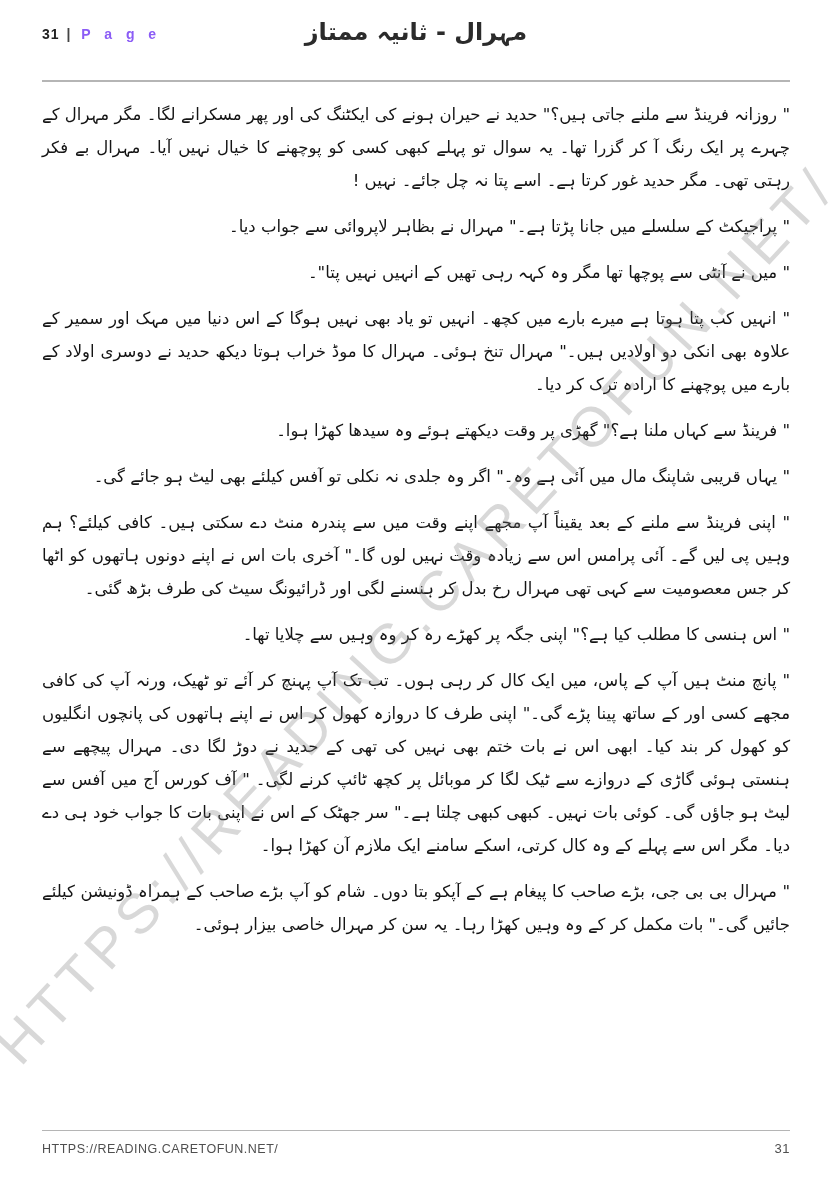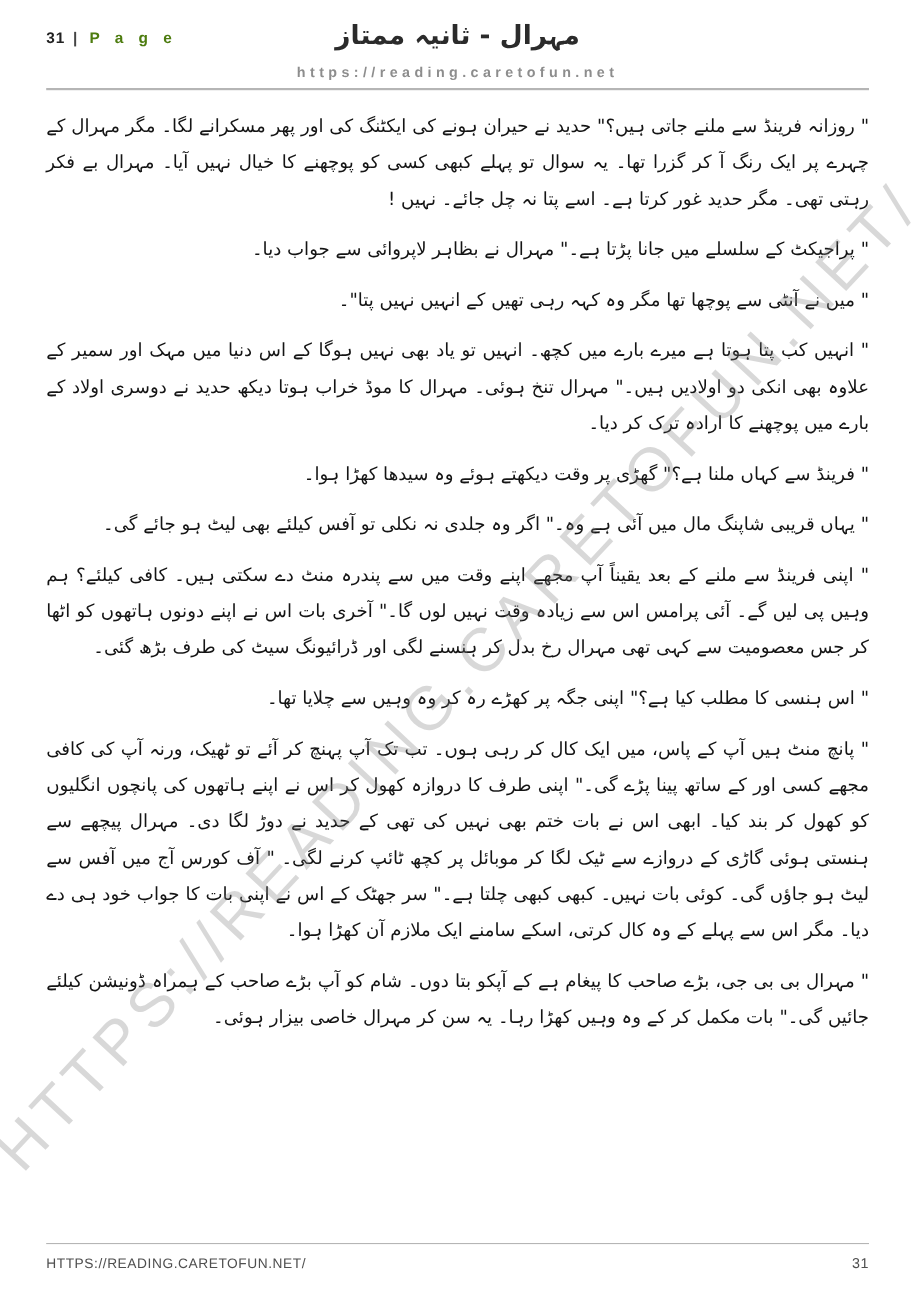--- a/index.html
+++ b/index.html
@@ -31,21 +31,21 @@
   .page-label {
     position: absolute;
     left: 0;
     top: 4px;
     font-family: "Liberation Sans", sans-serif;
     font-size: 14px;
     color: #222;
     white-space: nowrap;
   }
   .page-label .num { font-weight: bold; letter-spacing: 1px; }
-  .page-label .word { font-weight: bold; color: #4d7c0f; letter-spacing: 5px; margin-left: 4px; }
+  .page-label .word { font-weight: bold; color: #8b5cf6; letter-spacing: 5px; margin-left: 4px; }
   .page-label .sep { color: #444; margin: 0 3px; font-weight: bold; }
   .doc-title {
     position: absolute;
     left: 0;
     right: 0;
     top: -4px;
     text-align: center;
     direction: rtl;
     font-family: "DejaVu Sans", sans-serif;
     font-size: 24px;
@@ -134,21 +134,20 @@
 
   <div class="watermark">HTTPS://READING.CARETOFUN.NET/</div>
 
   <div class="header">
     <div class="page-label">
       <span class="num">31</span>
       <span class="sep">|</span>
       <span class="word">P a g e</span>
     </div>
     <div class="doc-title">مہرال - ثانیہ ممتاز</div>
-    <div class="header-url">https://reading.caretofun.net</div>
   </div>
   <div class="header-rule"></div>
 
   <div class="content">
     <p>" روزانہ فرینڈ سے ملنے جاتی ہیں؟" حدید نے حیران ہونے کی ایکٹنگ کی اور پھر مسکرانے لگا۔ مگر مہرال کے چہرے پر ایک رنگ آ کر گزرا تھا۔ یہ سوال تو پہلے کبھی کسی کو پوچھنے کا خیال نہیں آیا۔ مہرال بے فکر رہتی تھی۔ مگر حدید غور کرتا ہے۔ اسے پتا نہ چل جائے۔ نہیں !</p>
     <p>" پراجیکٹ کے سلسلے میں جانا پڑتا ہے۔" مہرال نے بظاہر لاپروائی سے جواب دیا۔</p>
     <p>" میں نے آنٹی سے پوچھا تھا مگر وہ کہہ رہی تھیں کے انہیں نہیں پتا"۔</p>
     <p>" انہیں کب پتا ہوتا ہے میرے بارے میں کچھ۔ انہیں تو یاد بھی نہیں ہوگا کے اس دنیا میں مہک اور سمیر کے علاوہ بھی انکی دو اولادیں ہیں۔" مہرال تنخ ہوئی۔ مہرال کا موڈ خراب ہوتا دیکھ حدید نے دوسری اولاد کے بارے میں پوچھنے کا ارادہ ترک کر دیا۔</p>
     <p>" فرینڈ سے کہاں ملنا ہے؟" گھڑی پر وقت دیکھتے ہوئے وہ سیدھا کھڑا ہوا۔</p>
     <p>" یہاں قریبی شاپنگ مال میں آئی ہے وہ۔" اگر وہ جلدی نہ نکلی تو آفس کیلئے بھی لیٹ ہو جائے گی۔</p>

